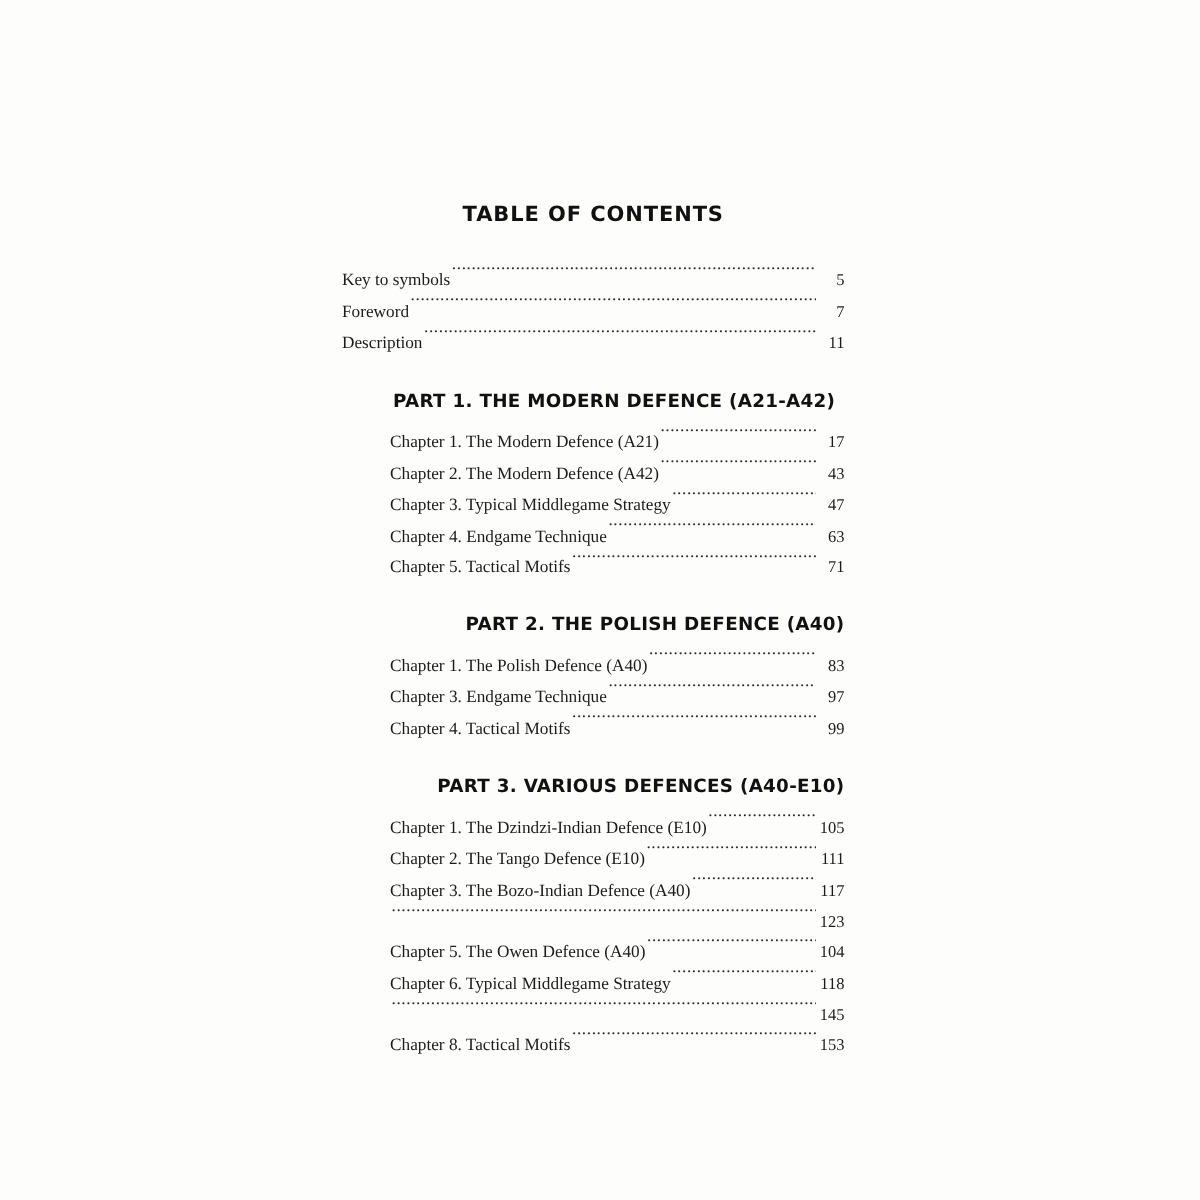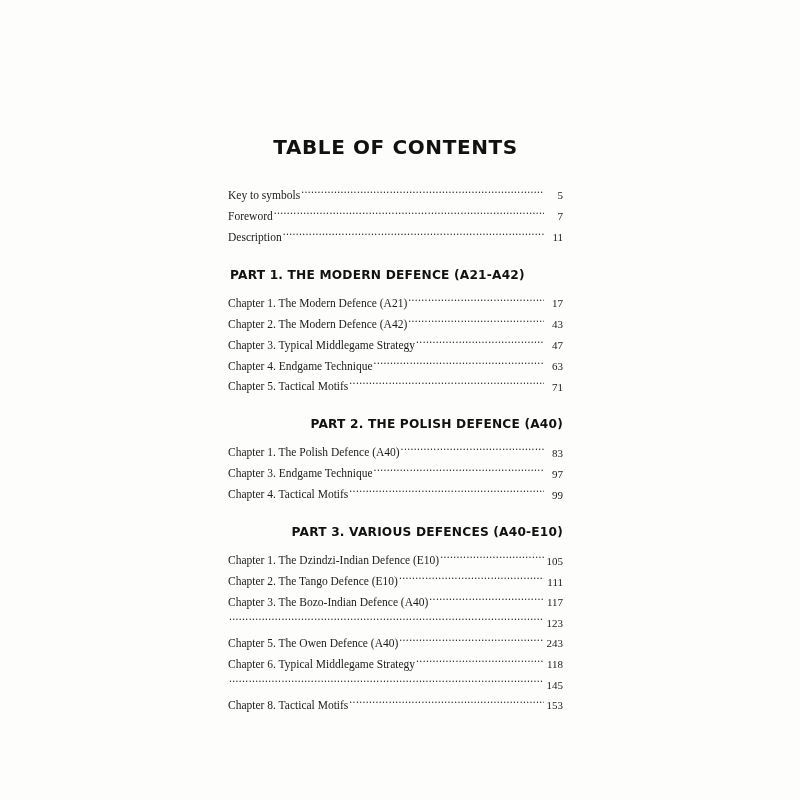--- a/index.html
+++ b/index.html
@@ -29,34 +29,34 @@
     background: #fdfdfb;
   }
   .content {
     position: absolute;
     left: 228px;
     top: 135px;
     width: 335px;
   }
   .toc-title {
     font-family: "DejaVu Sans", sans-serif;
-    font-size: 20px;
+    font-size: 14px;
     font-weight: 700;
     letter-spacing: 0.6px;
     text-align: center;
     color: #111111;
     margin: 0 0 26px 0;
     white-space: nowrap;
   }
   .front-list {
     margin: 0 0 14px 0;
   }
   .entry {
     display: flex;
-    align-items: center;
+    align-items: flex-start;
     font-size: 11.5px;
     line-height: 1.82;
     color: #1b1b1b;
     white-space: nowrap;
   }
   .entry .label {
     flex: 0 0 auto;
   }
   .entry .leader {
     flex: 1 1 auto;
@@ -76,20 +76,21 @@
     white-space: nowrap;
   }
   .entry .pageno {
     flex: 0 0 auto;
     text-align: right;
     min-width: 18px;
     font-size: 11px;
   }
   .part {
     margin-top: 20px;
+    margin-left: 32px;
   }
   .part-heading {
     font-family: "DejaVu Sans", sans-serif;
     font-size: 12.2px;
     font-weight: 700;
     letter-spacing: 0.2px;
     color: #111111;
     text-align: right;
     margin: 0 0 11px 0;
     white-space: nowrap;
@@ -220,21 +221,21 @@
         </div>
 
         <div class="entry">
           <span class="leader"></span>
           <span class="pageno">123</span>
         </div>
 
         <div class="entry">
           <span class="label">Chapter 5. The Owen Defence (A40)</span>
           <span class="leader"></span>
-          <span class="pageno">243</span>
+          <span class="pageno">104</span>
         </div>
 
         <div class="entry">
           <span class="label">Chapter 6. Typical Middlegame Strategy</span>
           <span class="leader"></span>
           <span class="pageno">118</span>
         </div>
 
         <div class="entry">
           <span class="leader"></span>

